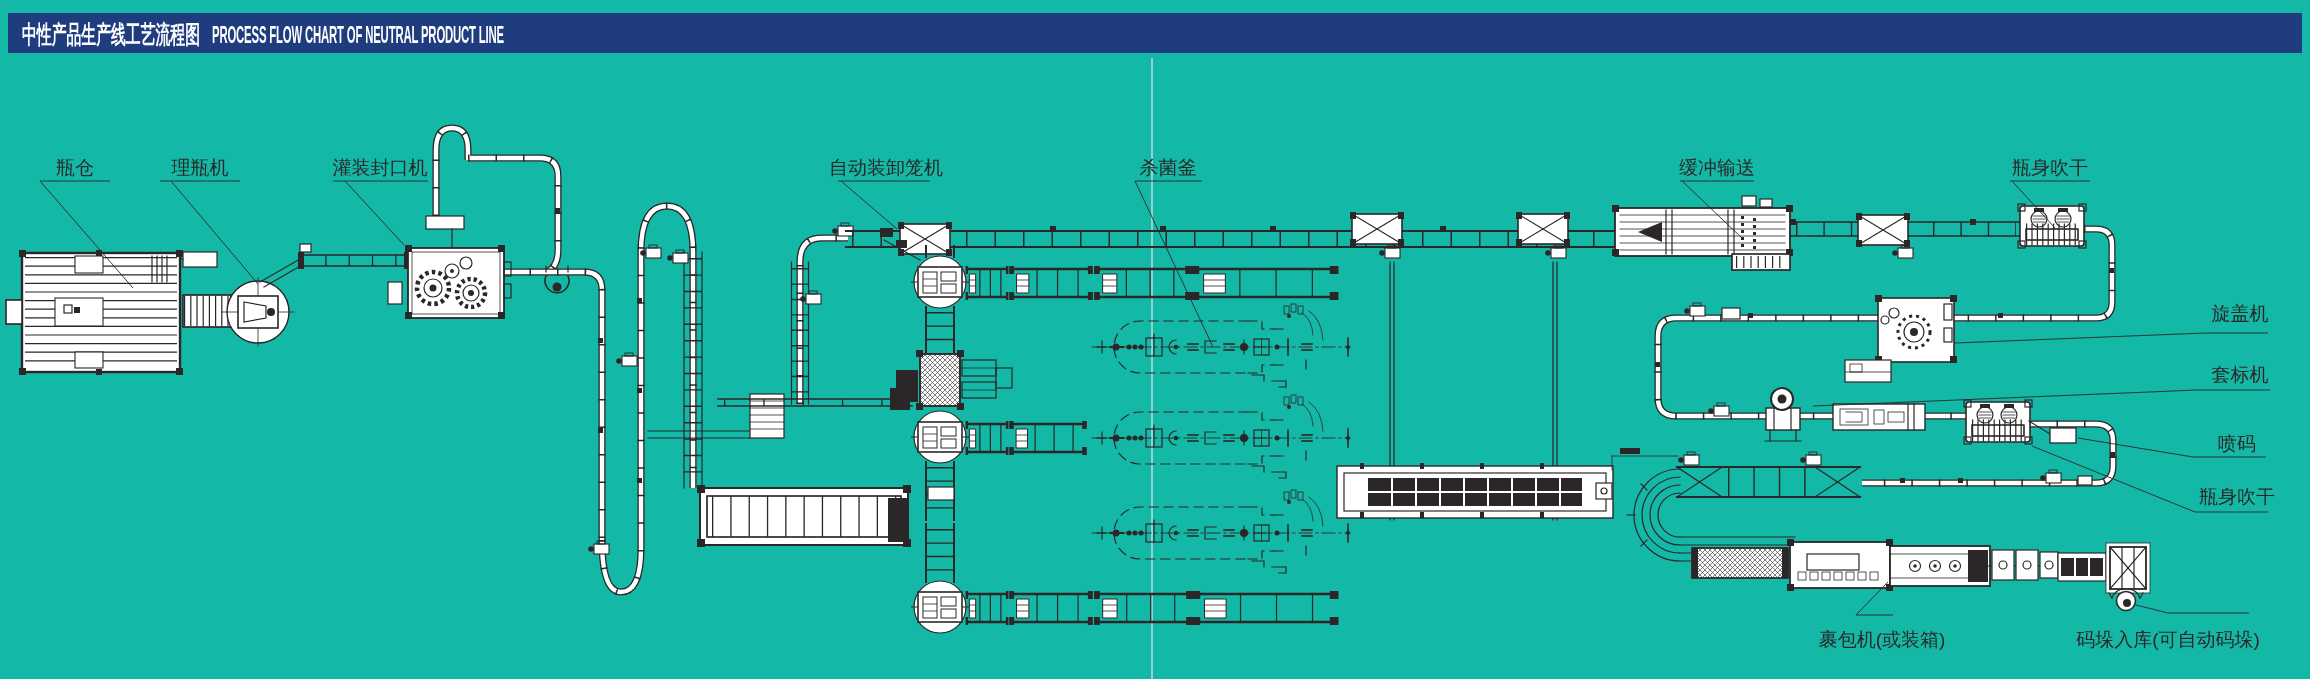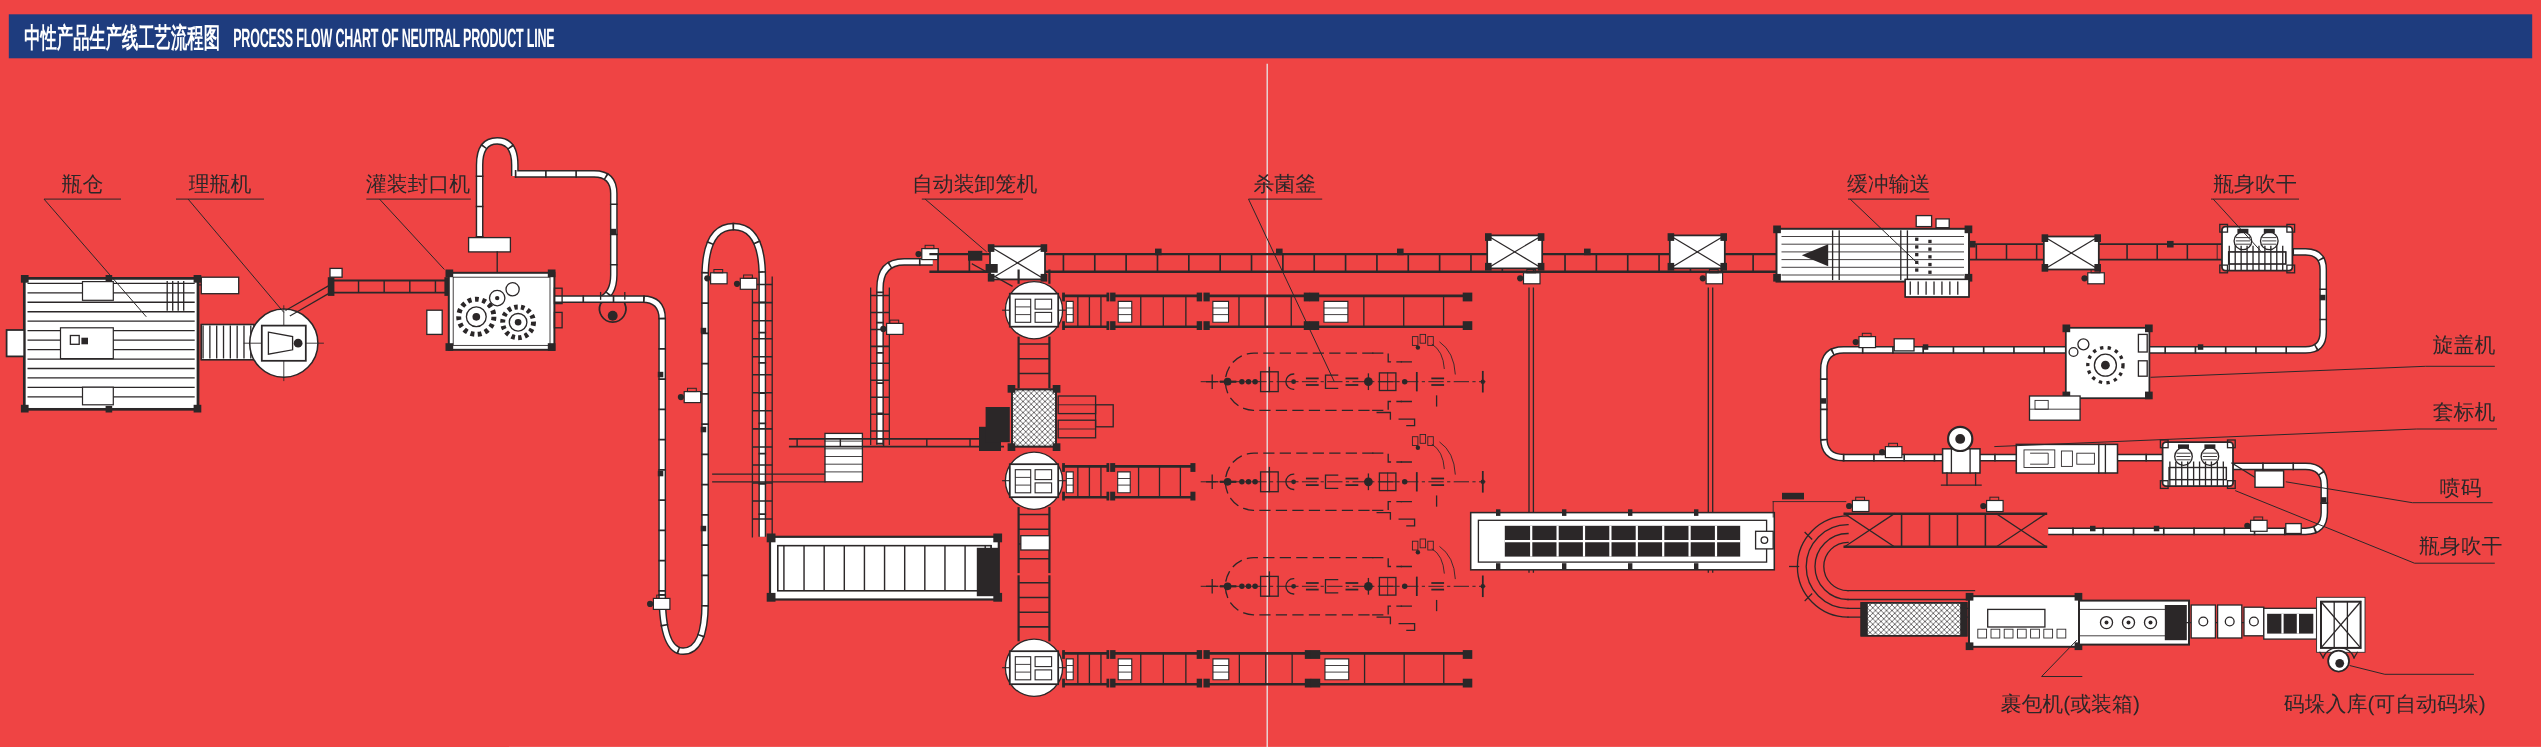--- a/index.html
+++ b/index.html
@@ -1,16 +1,16 @@
 <!DOCTYPE html>
 <html><head>
 <meta charset="utf-8">
 <style>
   html,body{margin:0;padding:0;background:#ffffff;}
-  .page{position:relative;width:2310px;height:679px;background:#ef4444;overflow:hidden;}
+  .page{position:relative;width:2310px;height:679px;background:#14b8a6;overflow:hidden;}
   svg text{font-family:"Liberation Sans","DejaVu Sans",sans-serif;}
   .ttl-zh{font-size:25px;font-weight:bold;fill:#ffffff;}
   .ttl-en{font-size:24px;font-weight:bold;fill:#ffffff;letter-spacing:-0.4px;}
   .lbl{font-size:19px;fill:#2b2728;}
   .s{stroke:#2b2728;fill:none;stroke-width:1.2;stroke-linecap:square;}
   .s08{stroke-width:0.8;}
   .s16{stroke-width:1.6;}
   .s2{stroke-width:2;}
   .s22{stroke-width:2.2;}
   .f{fill:#2b2728;stroke:none;}

